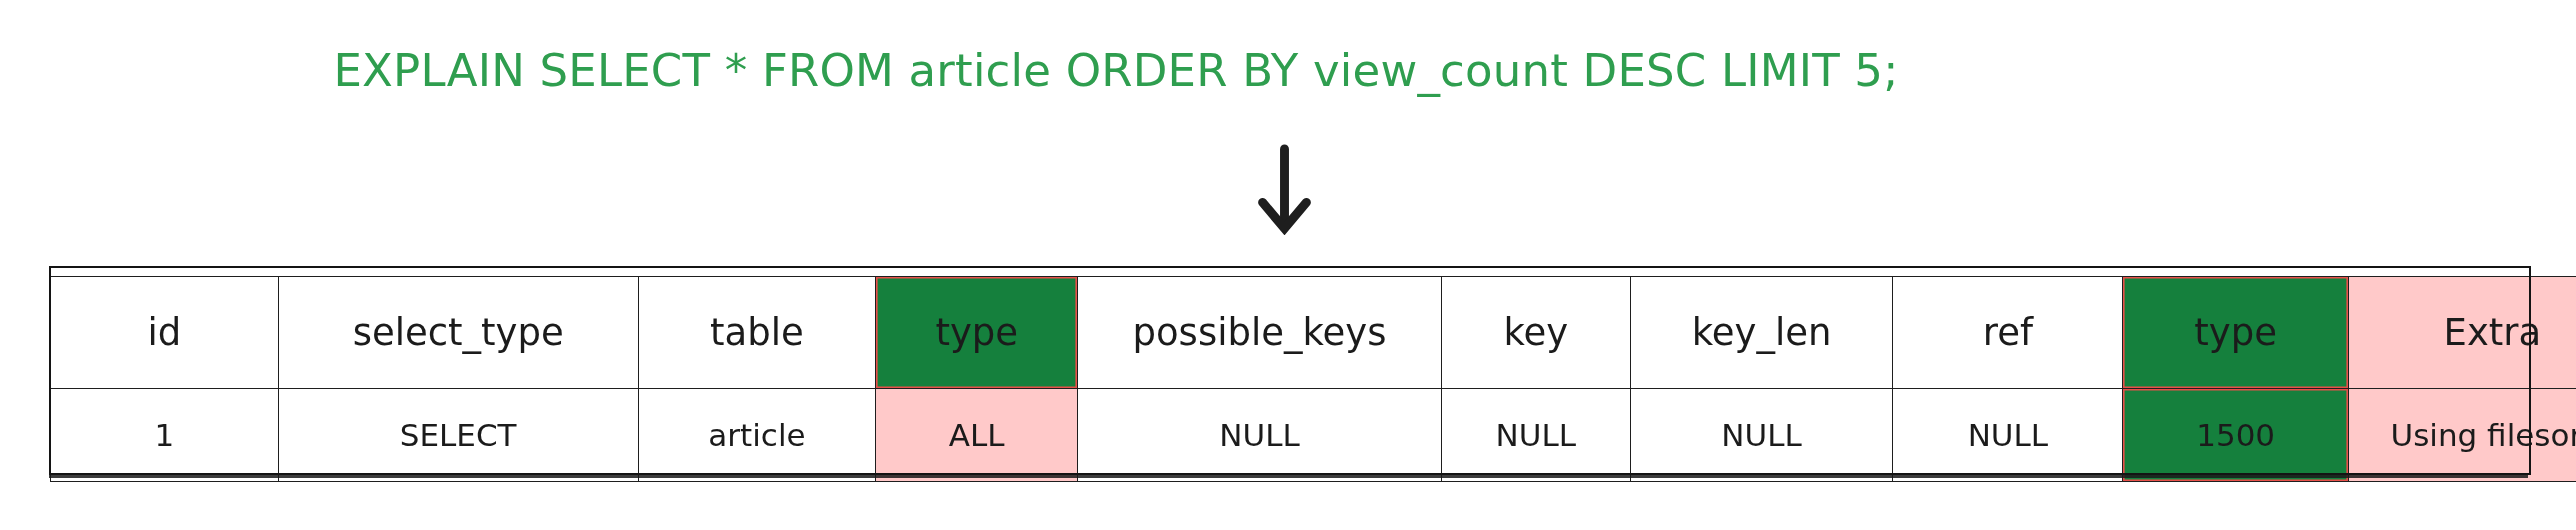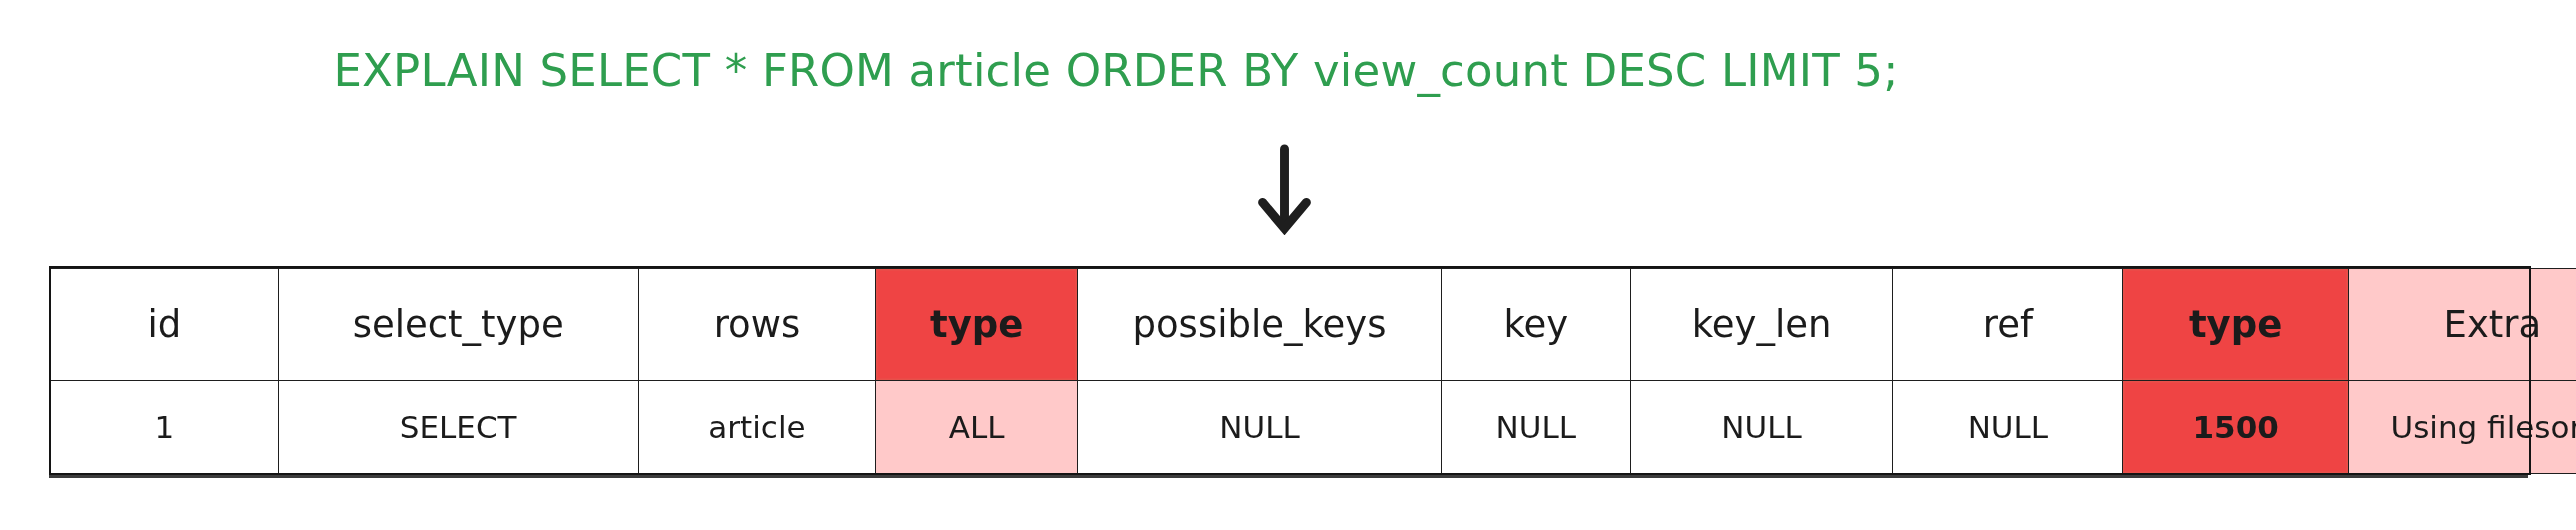--- a/index.html
+++ b/index.html
@@ -36,21 +36,21 @@
     left: 1248px;
     top: 144px;
     width: 73px;
     height: 91px;
   }
 
   
   #explain-table-wrap {
     position: absolute;
     left: 50px;
-    top: 268px;
+    top: 276px;
     width: 2402px;
     height: 208px;
   }
   table.explain-table {
     border-collapse: collapse;
     table-layout: fixed;
     width: 2479px;
     height: 206px;
     background: #FFFFFF;
   }
@@ -68,23 +68,22 @@
     font-size: 37px;
   }
   tr.data-row td {
     height: 70px;
     font-size: 31px;
   }
   td.hl {
     background: #FFC9C9;
   }
   td.hl-edge {
-    background: #ef4444;
+    background: #15803d;
     box-shadow: inset 0 0 0 1.6px #E8504A;
-    font-weight: bold;
   }
   td.small {
     font-size: 26px;
   }
 
   
   #sketch-frame {
     position: absolute;
     left: 49px;
     top: 266px;
@@ -115,21 +114,21 @@
     <path d="M18 72 L45 104 L72 72"></path>
   </g>
 </svg>
 
 <div id="explain-table-wrap">
   <table class="explain-table">
     <tbody>
       <tr class="header-row">
         <td style="width:217px">id</td>
         <td style="width:349px">select_type</td>
-        <td style="width:227px">rows</td>
+        <td style="width:227px">table</td>
         <td class="hl-edge" style="width:191px">type</td>
         <td style="width:353px">possible_keys</td>
         <td style="width:178px">key</td>
         <td style="width:252px">key_len</td>
         <td style="width:219px">ref</td>
         <td class="hl-edge" style="width:215px">type</td>
         <td class="hl" style="width:277px">Extra</td>
       </tr>
       <tr class="data-row">
         <td>1</td>

